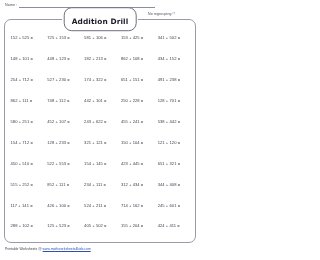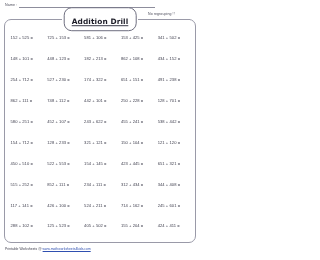--- a/index.html
+++ b/index.html
@@ -58,21 +58,20 @@
     position: absolute;
     left: 50%;
     top: 19px;
     transform: translate(-50%, -50%);
     background: #ffffff;
     border: .7px solid #6f6f80;
     border-radius: 8px;
     padding: 1.6px 7px 2px 7px;
     z-index: 3;
     white-space: nowrap;
-    text-decoration: underline;
   }
   .title-text {
     font-family: "DejaVu Sans", sans-serif;
     font-size: 7.4px;
     font-weight: bold;
     letter-spacing: .1px;
     color: #1d1d28;
     line-height: 1;
   }
 

